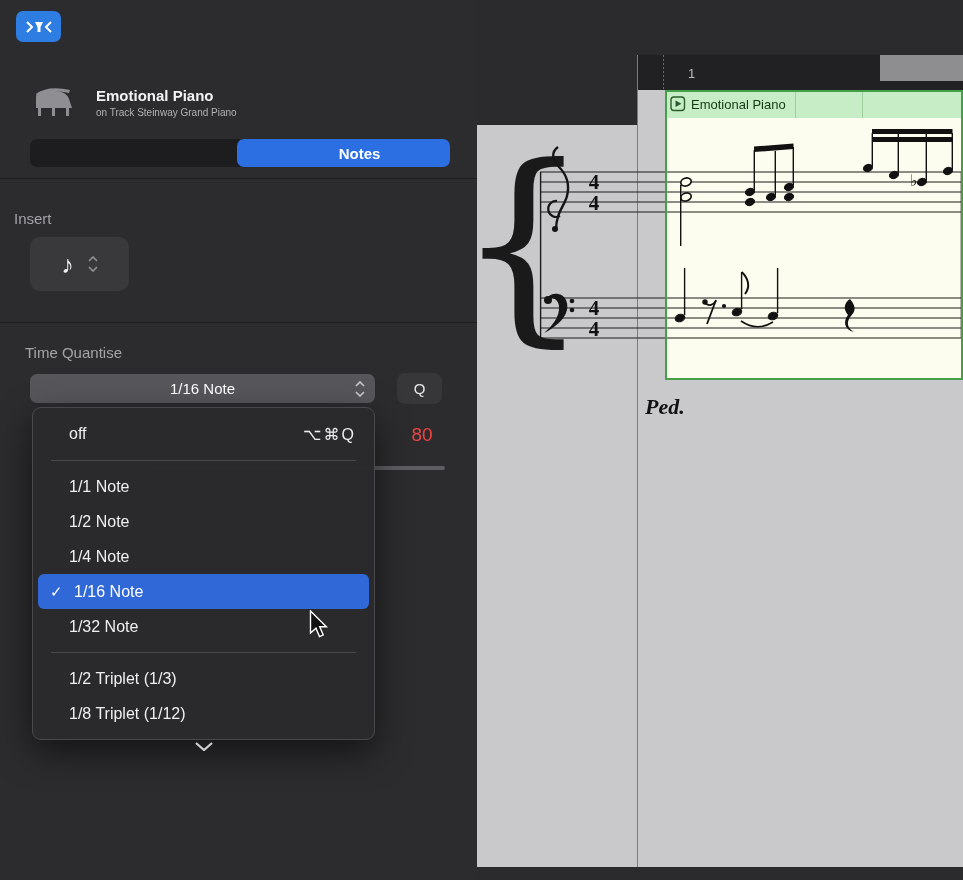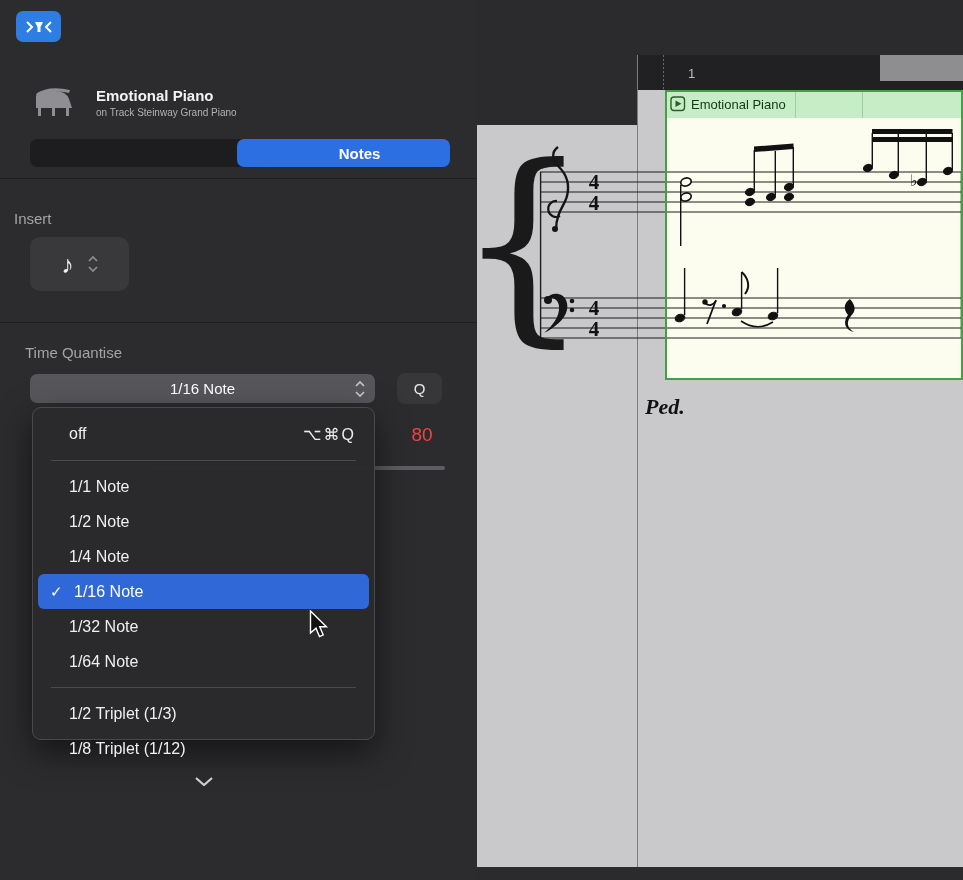--- a/index.html
+++ b/index.html
@@ -275,23 +275,20 @@
   <div class="menu-row">
       <span>1/4 Note</span>
     </div>
   <div class="menu-row selected">
     <span class="menu-check">✓</span>
     <span>1/16 Note</span>
   </div>
   <div class="menu-row">
       <span>1/32 Note</span>
     </div>
-  <div class="menu-row">
-      <span>1/64 Note</span>
-    </div>
   <div class="menu-sep"></div>
   <div class="menu-row">
       <span>1/2 Triplet (1/3)</span>
     </div>
   <div class="menu-row">
       <span>1/8 Triplet (1/12)</span>
     </div>
   <div class="menu-scroll">
     <svg width="18" height="9" viewBox="0 0 18 9">
       <polyline points="1,1 9,8 17,1" fill="none" stroke="#d0d0d2" stroke-width="2.2"></polyline>

